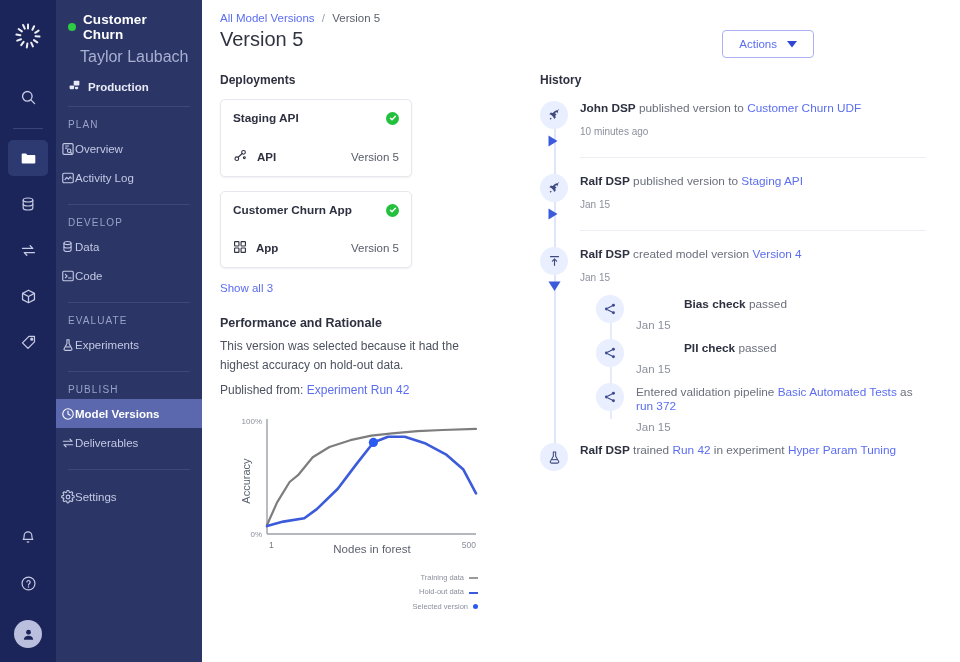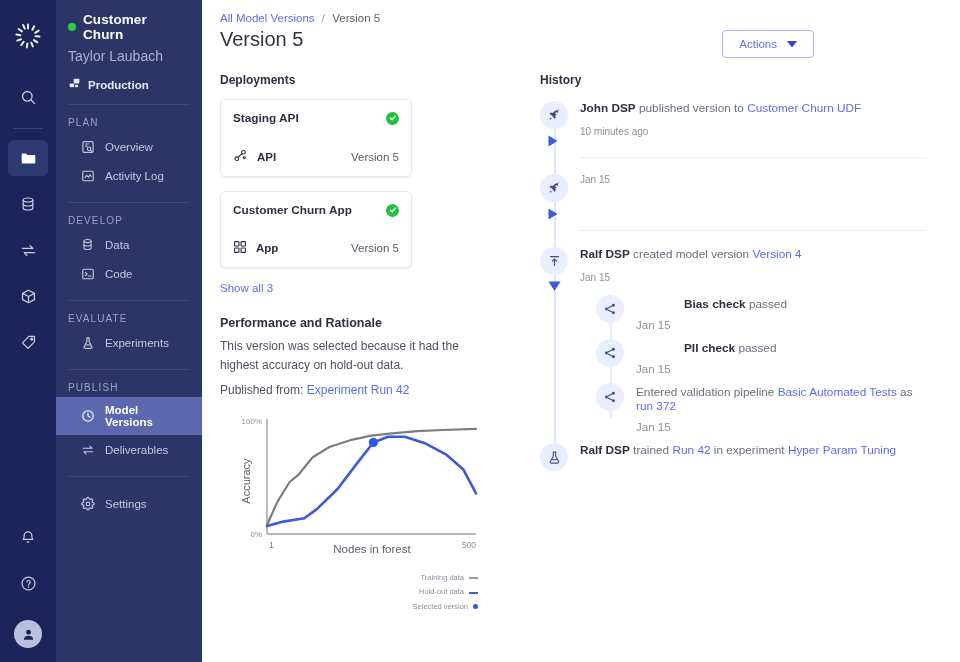--- a/index.html
+++ b/index.html
@@ -38,27 +38,27 @@
   
   .sidebar {
     width: 146px; height: 662px; flex: 0 0 146px;
     background: #2b3566; color: #cfd4ea;
     padding: 0 0 0 0;
   }
   .proj-head { padding: 12px 12px 0 12px; }
   .proj-title { display: flex; align-items: center; gap: 7px; }
   .dot { width: 8px; height: 8px; border-radius: 50%; background: #2ecc45; flex:0 0 8px; }
   .proj-name { font-size: 13.5px; font-weight: bold; color: #ffffff; letter-spacing: .1px; }
-  .proj-owner { font-size: 14px; color: #a9b0d2; margin: 6px 0 0 0; }
+  .proj-owner { font-size: 16px; color: #a9b0d2; margin: 6px 0 0 12px; }
   .proj-env { display: flex; align-items: center; gap: 7px; margin-top: 13px; font-size: 11.5px; color:#e8eaf6; font-weight:bold;}
   .side-sep { height: 1px; background: #3d4778; margin: 12px 12px; }
   .sec-label { font-size: 10px; letter-spacing: 1.1px; color: #9aa2c8; padding: 0 12px; margin: 8px 0 4px; }
   .nav-item {
-    display: flex; align-items: center; gap: 10px;
-    padding: 7px 24px; font-size: 11.5px; color: #c3c9e4;
+    display: flex; align-items: center; 
+    padding: 7px 4px; font-size: 11.5px; color: #c3c9e4;
   }
   .nav-item.active { background: #5b68ae; color: #ffffff; font-weight: bold; }
   .nav-ico { width: 15px; height: 15px; flex: 0 0 15px; display:flex; align-items:center;justify-content:center;}
 
   
   .main { flex: 1 1 auto; position: relative; padding: 12px 14px 0 18px; }
   .crumb { font-size: 11.5px; color: #5a5f6b; }
   .crumb a { color: #5b6df0; text-decoration: none; }
   .crumb .sep { color: #9aa0ad; margin: 0 4px; }
   .page-title { font-size: 20px; color: #303440; margin-top: 4px; font-weight: normal; }
@@ -491,20 +491,23 @@
                 <path d="M14.8 2.4c-2.6-.3-5 .7-7 2.7l-.9.9-2.2-.5-1.9 1.9 2.4 1 .6.6 1.2 1.2.6.6 1 2.4 1.9-1.9-.5-2.2.9-.9c2-2 3-4.4 2.7-7z"></path>
                 <circle cx="11.1" cy="6.2" r="1.15" fill="#eaefff"></circle>
                 <path d="M3.2 13l1.4-1.4 1 1L4.2 14z"></path>
               </svg>
             </div>
             <div class="tl-caret">
               <svg width="11" height="12" viewBox="0 0 11 12">
                   <path d="M0.5 0.5L9.5 6 0.5 11.5z" fill="#3b5bdb"></path>
                 </svg>
             </div>
+            <div class="tl-text">
+              <b>Ralf DSP</b><span> published version to </span><a href="#">Staging API</a>
+            </div>
             <div class="tl-date">Jan 15</div>
           </div>
 
           <div class="tl-divider"></div>
 
           <div class="tl-item">
             <div class="tl-badge">
               <svg width="15" height="15" viewBox="0 0 18 18" fill="none" stroke="currentColor" stroke-width="1.4" stroke-linecap="round" stroke-linejoin="round">
                 <path d="M4.2 3.2h9.6"></path>
                   <path d="M9 6.2v7.4"></path>

